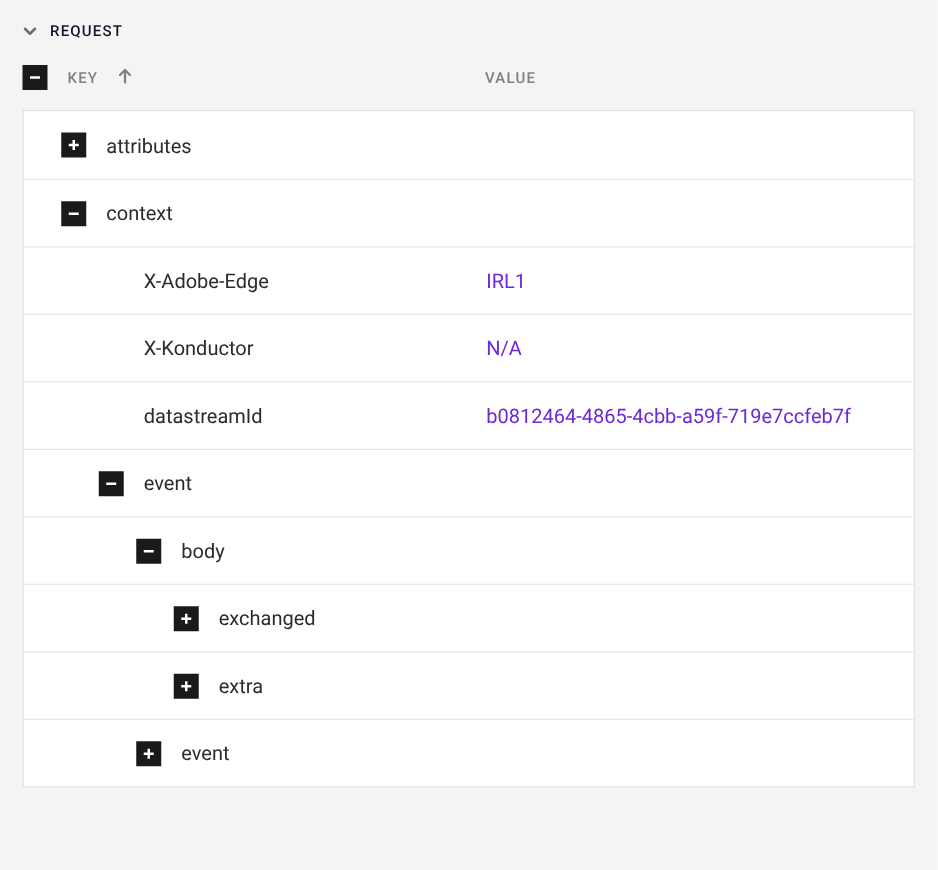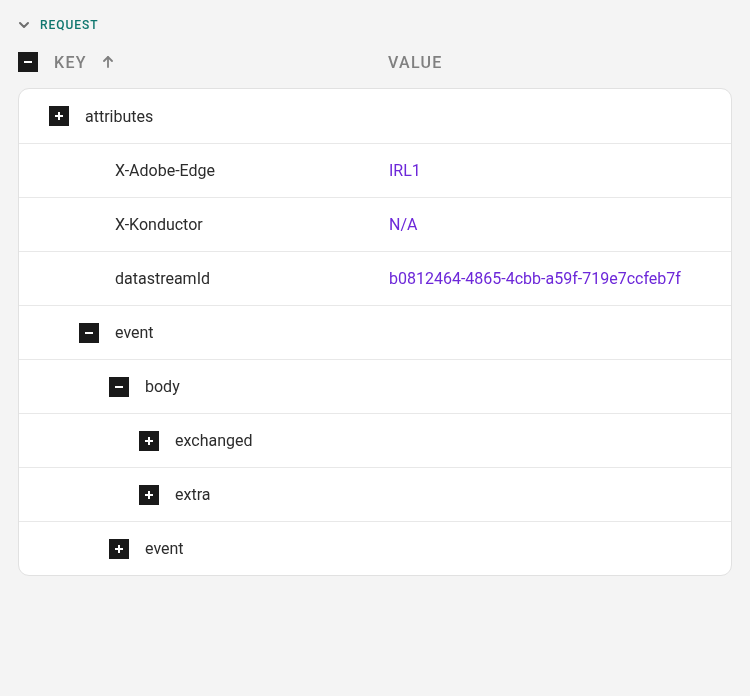--- a/index.html
+++ b/index.html
@@ -14,38 +14,38 @@
     width: 750px;
     min-height: 696px;
     background: #f4f4f4;
     padding: 0;
   }
   .section-header {
     display: flex;
     align-items: center;
     gap: 10px;
     padding: 18px 18px 10px 18px;
-    color: #0f766e;
+    color: #0f172a;
     font-size: 12px;
     letter-spacing: 0.08em;
     text-transform: uppercase;
     font-weight: 500;
   }
   .chevron-down {
     width: 12px; height: 12px;
     display: inline-block;
     position: relative;
   }
   .chevron-down svg { width: 12px; height: 12px; stroke: #6e6e6e; }
   .col-header {
     display: flex;
     align-items: center;
     padding: 10px 18px 16px 18px;
     color: #808080;
-    font-size: 16px;
+    font-size: 12px;
     letter-spacing: 0.08em;
     text-transform: uppercase;
     font-weight: 500;
   }
   .col-header .keycol {
     display: flex;
     align-items: center;
     gap: 16px;
     width: 370px;
   }
@@ -58,21 +58,21 @@
     align-items: center;
     justify-content: center;
     flex-shrink: 0;
     cursor: pointer;
   }
   .sq svg { stroke: #fff; }
   .panel {
     margin: 0 18px;
     background: #fff;
     border: 1px solid #e1e1e1;
-    border-radius: 11px;
+    border-radius: 0;
     overflow: hidden;
   }
   .row {
     display: flex;
     align-items: center;
     min-height: 54px;
     padding: 16px 14px;
     border-top: 1px solid #e8e8e8;
     font-size: 16px;
     color: #2c2c2c;
@@ -137,20 +137,32 @@
               <line x1="2" y1="6" x2="10" y2="6"></line>
               <line x1="6" y1="2" x2="6" y2="10"></line>
             </svg>
           </span>
           <span class="keylabel">attributes</span>
         </div>
         <div class="valside"></div>
       </div>
       <div class="row">
         <div class="keyside">
+          <span class="indent-0" style="display: inline-block; width: 0px; flex-shrink: 0;"></span>
+          <span class="sq">
+            <svg width="12" height="12" viewBox="0 0 12 12" stroke="#fff" stroke-width="2">
+              <line x1="2" y1="6" x2="10" y2="6"></line>
+            </svg>
+          </span>
+          <span class="keylabel">context</span>
+        </div>
+        <div class="valside"></div>
+      </div>
+      <div class="row">
+        <div class="keyside">
           <span class="indent-1" style="display: inline-block; width: 30px; flex-shrink: 0;"></span>
           <span class="spacer"></span>
           <span class="keylabel">X-Adobe-Edge</span>
         </div>
         <div class="valside">IRL1</div>
       </div>
       <div class="row">
         <div class="keyside">
           <span class="indent-1" style="display: inline-block; width: 30px; flex-shrink: 0;"></span>
           <span class="spacer"></span>

